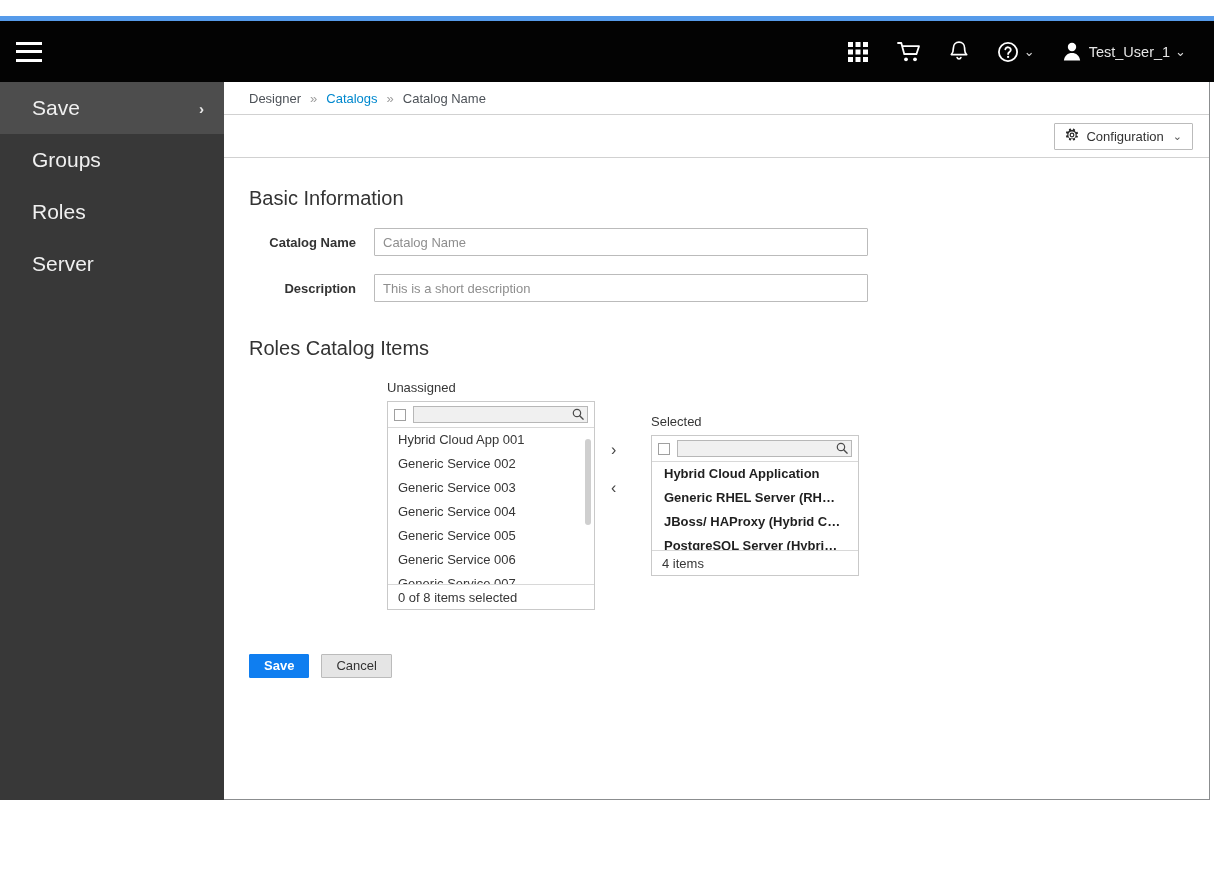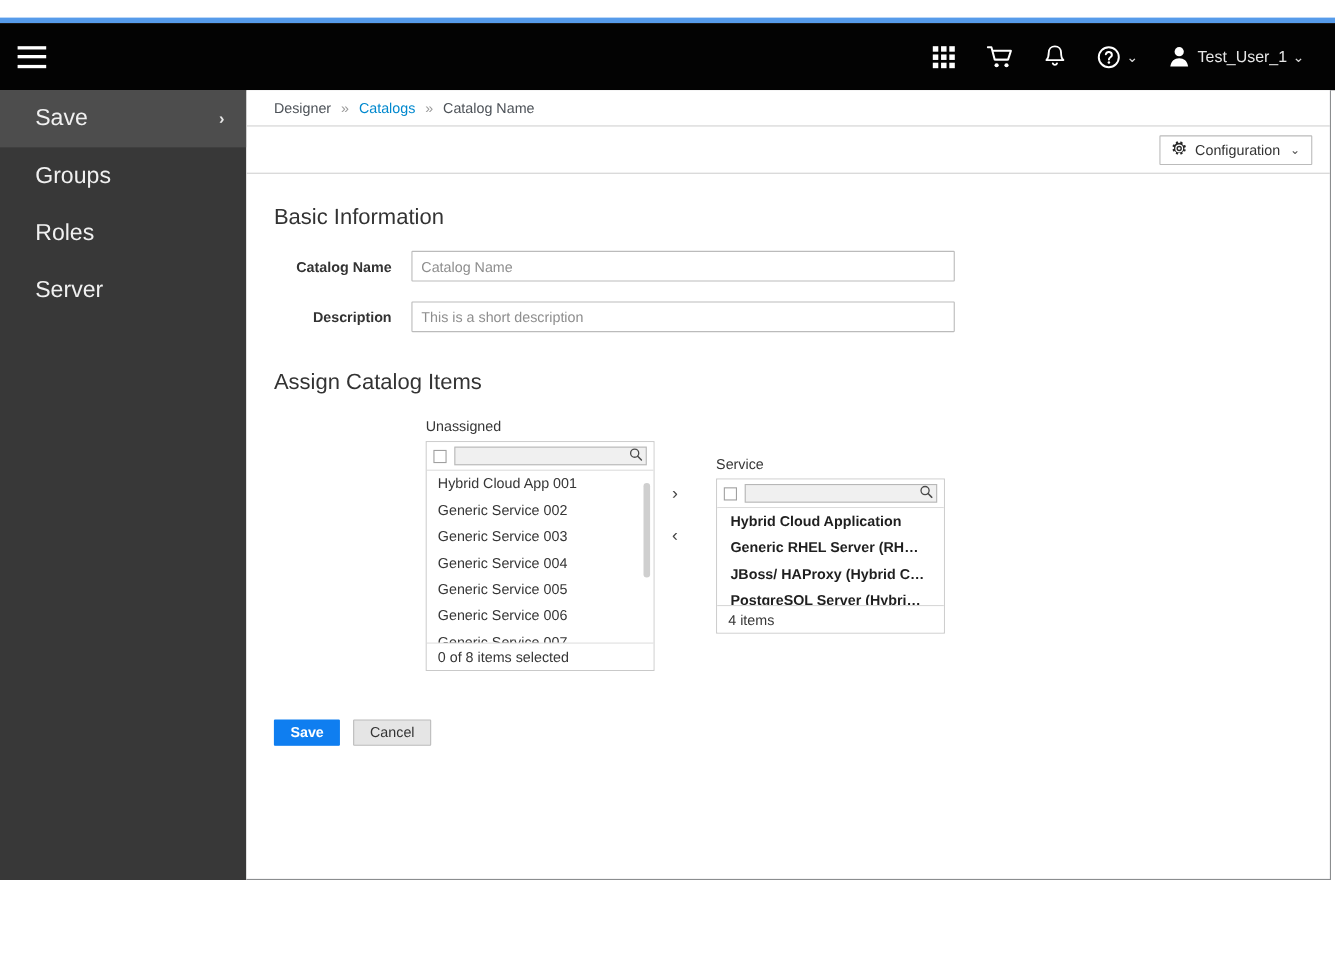--- a/index.html
+++ b/index.html
@@ -327,21 +327,21 @@
       <div class="form-row">
         <div class="form-label">Catalog Name</div>
         <input class="form-input" type="text" placeholder="Catalog Name" style="">
       </div>
 
       <div class="form-row">
         <div class="form-label">Description</div>
         <input class="form-input" type="text" placeholder="This is a short description" style="">
       </div>
 
-      <h2 class="section-title second">Assign Catalog Items</h2>
+      <h2 class="section-title second">Roles Catalog Items</h2>
 
       <div class="dual">
 
         <div class="pane">
           <div class="pane-title">Unassigned</div>
           <div class="pane-box">
             <div class="pane-head">
               <span class="cb"></span>
               <span class="search-wrap">
                 <input type="text" placeholder="" style="">
@@ -367,21 +367,21 @@
             <div class="pane-foot">0 of 8 items selected</div>
           </div>
         </div>
 
         <div class="arrows">
           <span class="arrow-btn">›</span>
           <span class="arrow-btn">‹</span>
         </div>
 
         <div class="pane right">
-          <div class="pane-title">Service</div>
+          <div class="pane-title">Selected</div>
           <div class="pane-box">
             <div class="pane-head">
               <span class="cb"></span>
               <span class="search-wrap">
                 <input type="text" placeholder="" style="">
                 <span class="sicon">
                   <svg width="12" height="12" viewBox="0 0 14 14" aria-hidden="true">
                     <circle cx="5.8" cy="5.8" r="4.3" fill="none" stroke="#4b4b4b" stroke-width="1.4"></circle>
                     <line x1="9" y1="9" x2="13" y2="13" stroke="#4b4b4b" stroke-width="1.6" stroke-linecap="round"></line>
                   </svg>

